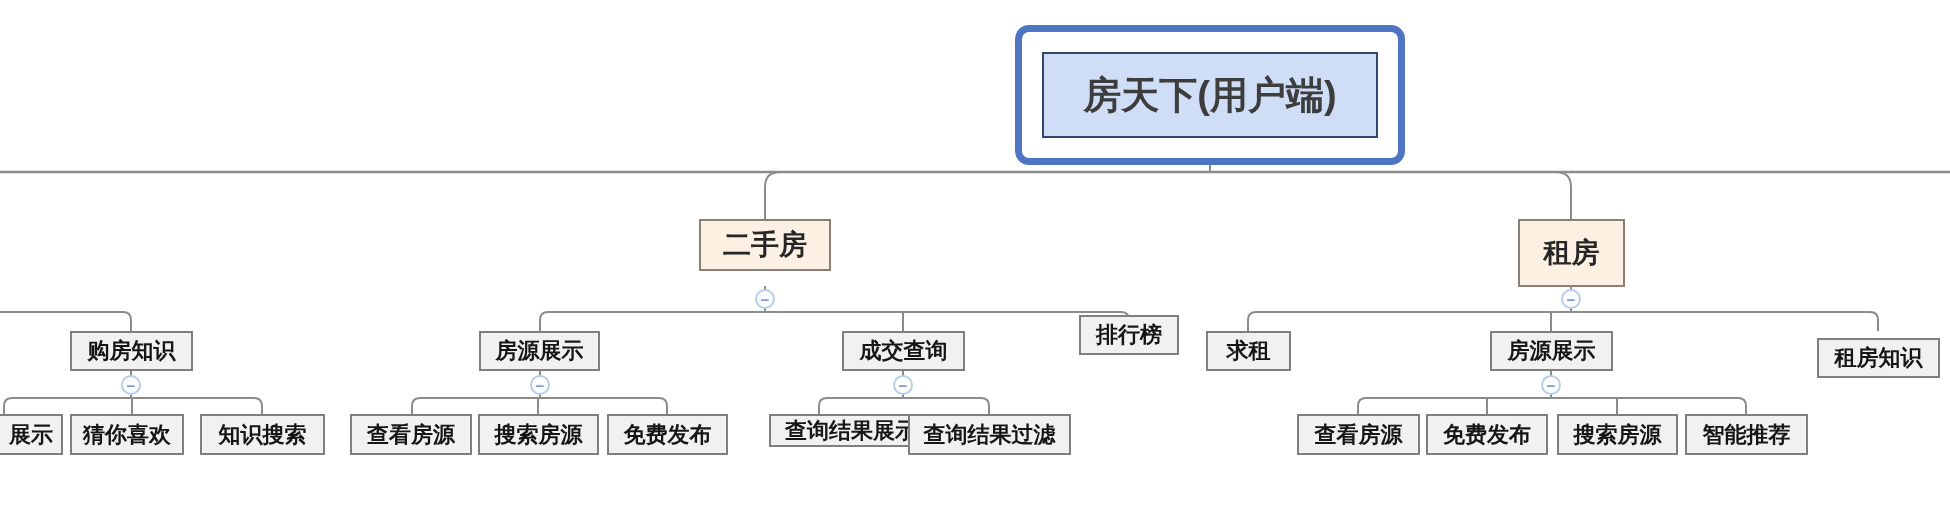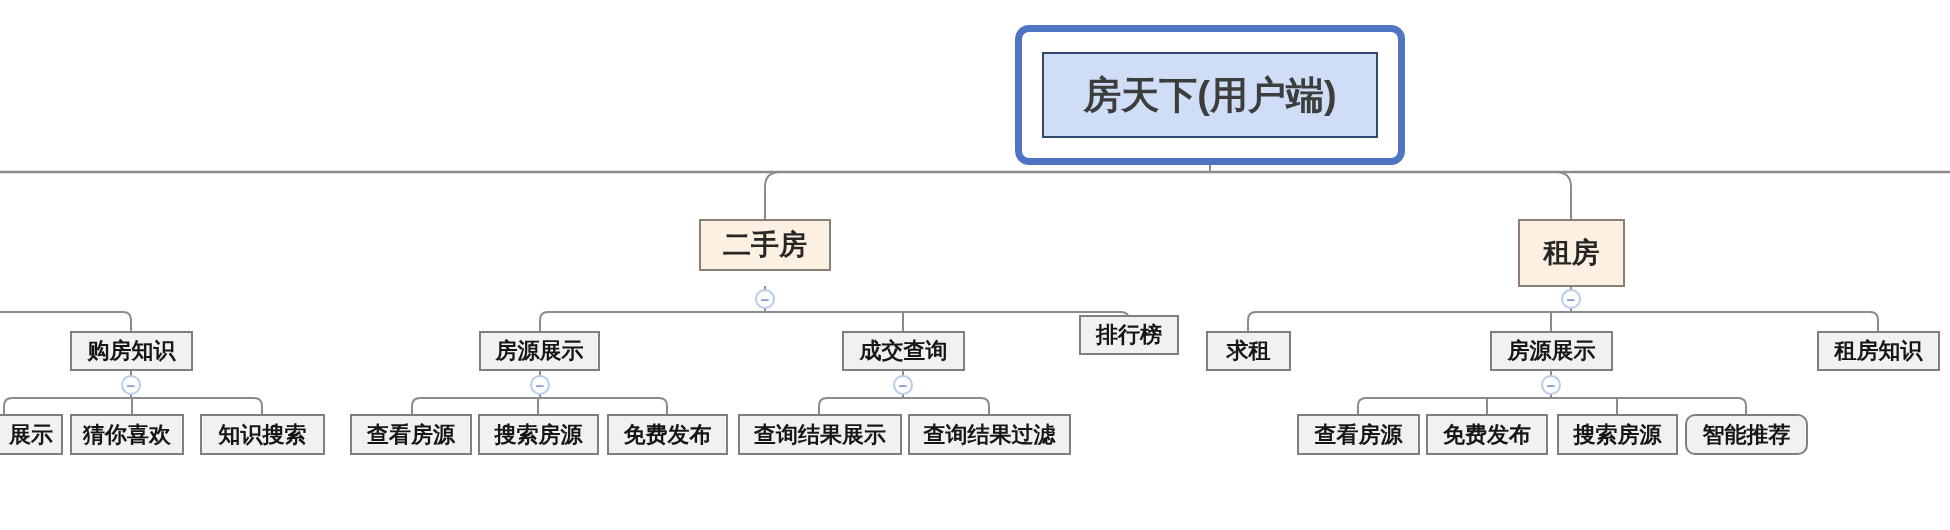--- a/index.html
+++ b/index.html
@@ -97,21 +97,21 @@
   </div>
   <div class="node" style="left:1079px;top:315px;width:100px;height:40px;">
     <span>排行榜</span>
   </div>
   <div class="node" style="left:1206px;top:331px;width:85px;height:40px;">
     <span>求租</span>
   </div>
   <div class="node" style="left:1490px;top:331px;width:123px;height:40px;">
     <span>房源展示</span>
   </div>
-  <div class="node" style="left:1817px;top:331px;width:123px;height:40px;">
+  <div class="node" style="left:1817px;top:338px;width:123px;height:40px;">
     <span>租房知识</span>
   </div>
 
   <div class="node clip-left" style="left:-62px;top:414px;width:125px;height:41px;">
     <span>展示</span>
   </div>
   <div class="node" style="left:70px;top:414px;width:114px;height:41px;">
     <span>猜你喜欢</span>
   </div>
   <div class="node" style="left:200px;top:414px;width:125px;height:41px;">
@@ -119,36 +119,36 @@
   </div>
   <div class="node" style="left:350px;top:414px;width:122px;height:41px;">
     <span>查看房源</span>
   </div>
   <div class="node" style="left:478px;top:414px;width:121px;height:41px;">
     <span>搜索房源</span>
   </div>
   <div class="node" style="left:607px;top:414px;width:121px;height:41px;">
     <span>免费发布</span>
   </div>
-  <div class="node" style="left:738px;top:414px;width:164px;height:41px;">
+  <div class="node" style="left:769px;top:414px;width:164px;height:33px;">
     <span>查询结果展示</span>
   </div>
   <div class="node" style="left:908px;top:414px;width:163px;height:41px;">
     <span>查询结果过滤</span>
   </div>
   <div class="node" style="left:1297px;top:414px;width:123px;height:41px;">
     <span>查看房源</span>
   </div>
   <div class="node" style="left:1426px;top:414px;width:122px;height:41px;">
     <span>免费发布</span>
   </div>
   <div class="node" style="left:1557px;top:414px;width:121px;height:41px;">
     <span>搜索房源</span>
   </div>
-  <div class="node" style="left:1685px;top:414px;width:123px;height:41px;border-radius:10px;">
+  <div class="node" style="left:1685px;top:414px;width:123px;height:41px;">
     <span>智能推荐</span>
   </div>
 
   <div class="collapse" style="left:755px;top:289px;">−</div>
   <div class="collapse" style="left:1561px;top:289px;">−</div>
   <div class="collapse" style="left:121px;top:375px;">−</div>
   <div class="collapse" style="left:530px;top:375px;">−</div>
   <div class="collapse" style="left:893px;top:375px;">−</div>
   <div class="collapse" style="left:1541px;top:375px;">−</div>
 

